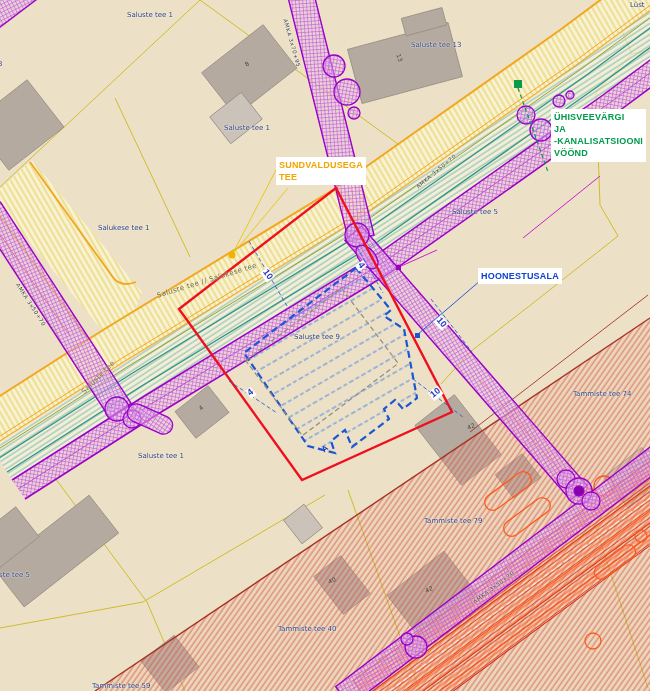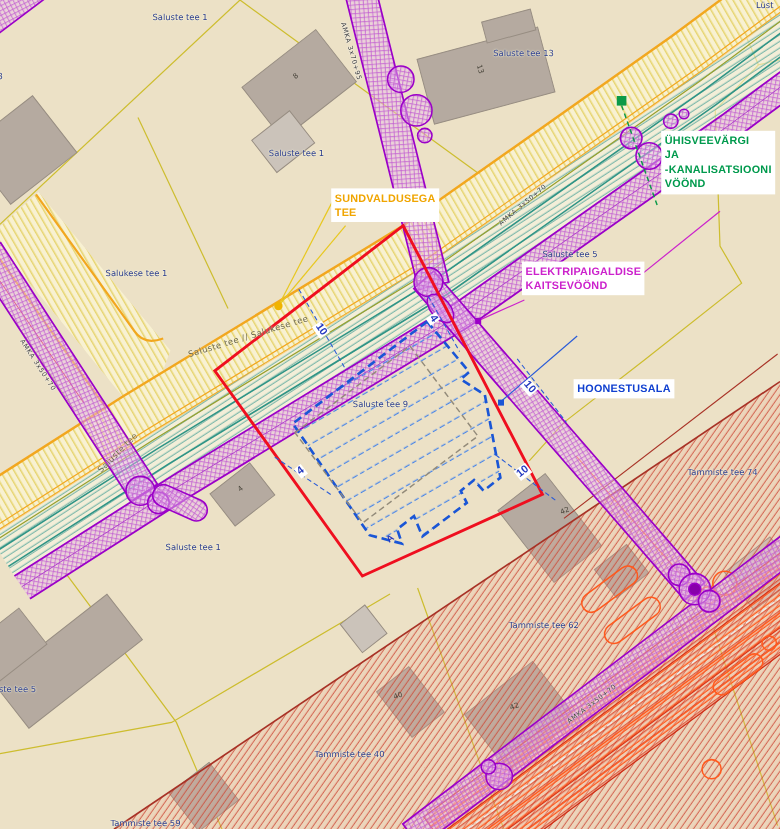--- a/index.html
+++ b/index.html
@@ -17,21 +17,21 @@
     text-shadow:0 0 2px rgba(255,255,255,.95),0 0 1px #fff;}
   .lbl-dim{font:bold 9px "Liberation Sans",sans-serif;color:#2439c0;background:#fff;
     padding:0 1px;line-height:1.1;}
   .lbl-A{font:bold 8px "Liberation Sans",sans-serif;color:#2439c0;}
   .lbl-num{font:6px "DejaVu Sans",sans-serif;color:#4a463c;}
   .anno-box{position:absolute;background:#ffffff;padding:2px 3px;
     font:bold 9px "Liberation Sans",sans-serif;line-height:1.35;letter-spacing:.2px;}
   .anno-orange{color:#f0a500;}
   .anno-green{color:#009a4d;}
   .anno-magenta{color:#cc22cc;}
-  .anno-blue{color:#1040d0;margin-top:48px;}
+  .anno-blue{color:#1040d0;}
 </style>
 </head>
 <body>
 
 <div id="map-wrap">
 <svg id="map-svg" width="650" height="691" viewBox="0 0 650 691">
   <defs>
     <pattern id="patYellow" width="5" height="5" patternUnits="userSpaceOnUse" patternTransform="rotate(60)">
       <rect width="5" height="5" fill="#f8f1d2"></rect>
       <line x1="0" y1="1" x2="5" y2="1" stroke="#e2cd55" stroke-width="1"></line>
@@ -206,28 +206,28 @@
     <path d="M437,250 L399,267" stroke="#cc22cc" stroke-width="1"></path>
     <rect x="396" y="265" width="5" height="5" fill="#9b00c8" stroke="none"></rect>
     <path d="M481,280 L417,335" stroke="#2a5cd8" stroke-width="1"></path>
     <rect x="415" y="333" width="5" height="5" fill="#1a56d6" stroke="none"></rect>
   </g>
 </svg>
 
 <div class="map-label lbl-parcel" style="left:127px;top:11px">Saluste tee 1</div>
 <div class="map-label lbl-parcel" style="left:411px;top:41px">Saluste tee 13</div>
 <div class="map-label lbl-parcel" style="left:224px;top:124px">Saluste tee 1</div>
-<div class="map-label lbl-parcel" style="left:88px;top:224px">Salukese tee 1</div>
+<div class="map-label lbl-parcel" style="left:98px;top:224px">Salukese tee 1</div>
 <div class="map-label lbl-parcel" style="left:452px;top:208px">Saluste tee 5</div>
 <div class="map-label lbl-parcel" style="left:294px;top:333px">Saluste tee 9</div>
 <div class="map-label lbl-parcel" style="left:138px;top:452px">Saluste tee 1</div>
 <div class="map-label lbl-parcel" style="left:-16px;top:571px">Saluste tee 5</div>
 <div class="map-label lbl-parcel" style="left:573px;top:390px">Tammiste tee 74</div>
-<div class="map-label lbl-parcel" style="left:424px;top:517px">Tammiste tee 62</div>
-<div class="map-label lbl-parcel" style="left:262px;top:625px">Tammiste tee 40</div>
+<div class="map-label lbl-parcel" style="left:424px;top:517px">Tammiste tee 79</div>
+<div class="map-label lbl-parcel" style="left:278px;top:625px">Tammiste tee 40</div>
 <div class="map-label lbl-parcel" style="left:92px;top:682px">Tammiste tee 59</div>
 <div class="map-label lbl-parcel" style="left:630px;top:1px">Lüst</div>
 <div class="map-label lbl-parcel" style="left:-2px;top:60px">3</div>
 
 <div class="map-label lbl-road" style="left:156px;top:292px;transform:rotate(-17deg)">Saluste tee // Salukese tee</div>
 <div class="map-label lbl-road" style="left:80px;top:390px;transform:rotate(-45deg)">Saluste tee</div>
 
 <div class="map-label lbl-cable" style="left:288px;top:18px;transform:rotate(74deg)">AMKA 3x70+95</div>
 <div class="map-label lbl-cable" style="left:415px;top:185px;transform:rotate(-40deg)">AMKA 3x50+70</div>
 <div class="map-label lbl-cable" style="left:20px;top:282px;transform:rotate(57deg)">AMKA 3x50+70</div>
@@ -250,21 +250,17 @@
 <div class="anno-box anno-orange" style="left:276px;top:157px">
   <div>SUNDVALDUSEGA</div>
   <div>TEE</div>
 </div>
 <div class="anno-box anno-green" style="left:551px;top:109px">
   <div>ÜHISVEEVÄRGI</div>
   <div>JA</div>
   <div>-KANALISATSIOONI</div>
   <div>VÖÖND</div>
 </div>
-<div class="anno-box anno-magenta" style="left:435px;top:218px">
-  <div>ELEKTRIPAIGALDISE</div>
-  <div>KAITSEVÖÖND</div>
-</div>
 <div class="anno-box anno-blue" style="left:478px;top:268px">
   <div>HOONESTUSALA</div>
 </div>
 
 </div>
 
 </body></html>

